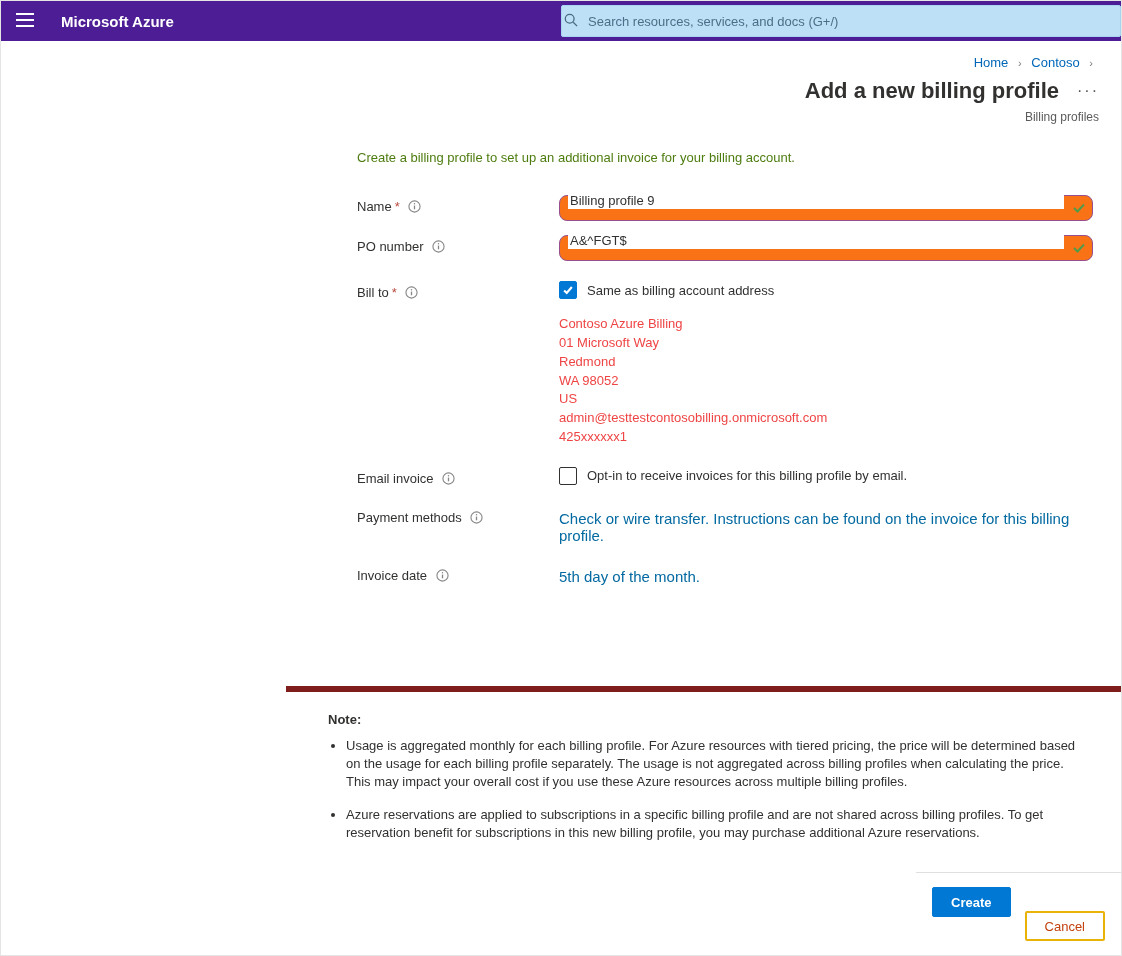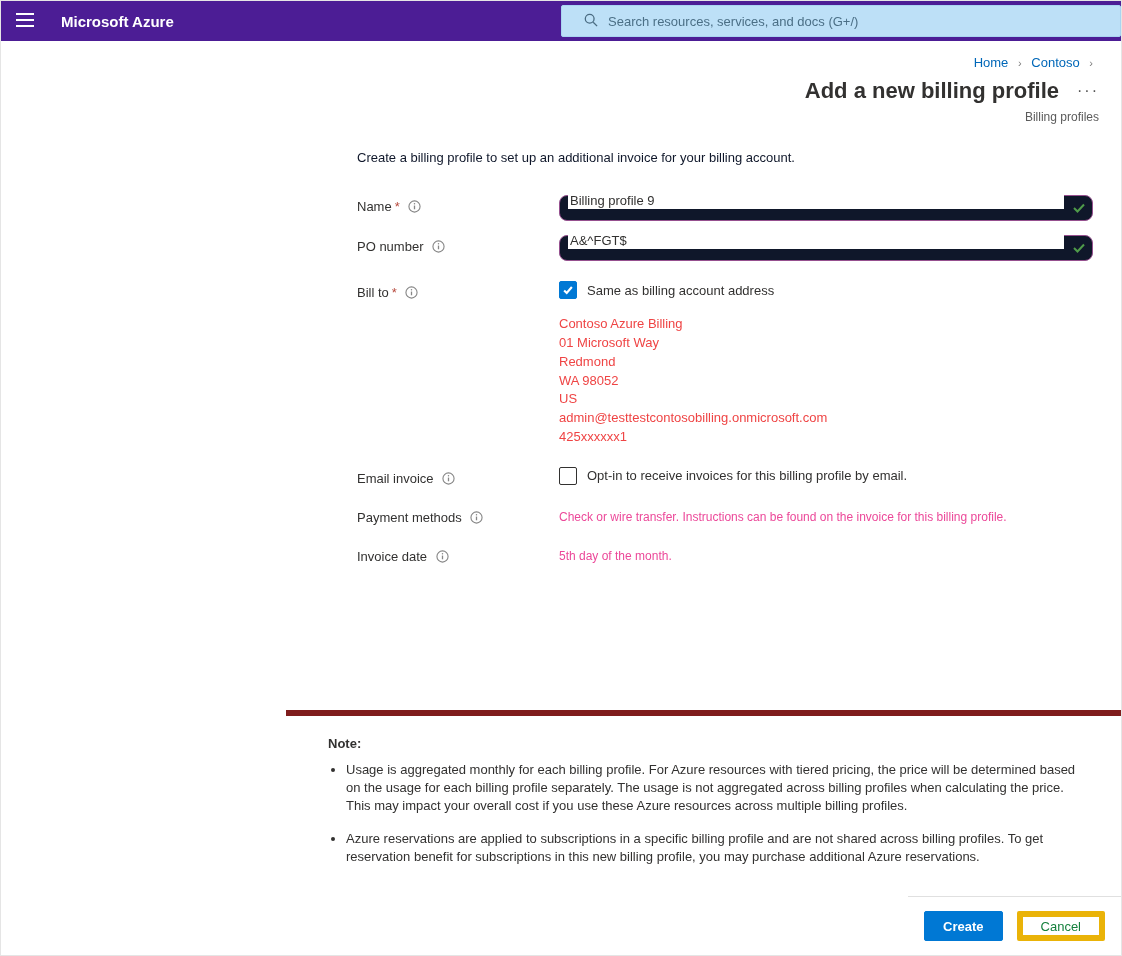--- a/index.html
+++ b/index.html
@@ -41,21 +41,21 @@
   }
   .topbar-gap { flex: 1; }
   .search {
     flex: 0 0 560px;
     height: 32px;
     background: #bde0f7;
     border-radius: 2px;
     margin-right: 0px;
     display: flex;
     align-items: center;
-    padding: 0 22px;
+    padding: 0 2px;
     color: #39566b;
     border: 1px solid #a9d4f1;
   }
   .search svg { width: 14px; height: 14px; fill: #4a6b82; margin-right: 8px; }
   .search-input {
     background: transparent;
     border: none;
     outline: none;
     font-size: 13px;
     color: #39566b;
@@ -109,21 +109,21 @@
     color: #5b5b5b;
   }
 
   .form-area {
     padding: 22px 28px 10px 28px;
     flex: 1;
     overflow: auto;
   }
   .intro {
     font-size: 13px;
-    color: #0f172a;
+    color: #4d7c0f;
     margin-bottom: 30px;
   }
   .row {
     display: flex;
     align-items: flex-start;
     margin-bottom: 20px;
   }
   .row.tight { margin-bottom: 14px; }
   .label-col {
     width: 202px;
@@ -144,21 +144,21 @@
 
   .t-input-wrap {
     position: relative;
     width: 534px;
     height: 26px;
     border: 1px solid #96508f;
     border-radius: 8px;
     display: flex;
     align-items: center;
     padding: 0 28px 16px 8px;
-    background: #0f172a;
+    background: #f97316;
   }
   .t-input {
     border: none; outline: none;
     font-size: 13px;
     width: 100%;
     color: #323130;
   }
   .valid-tick {
     position: absolute; right: 6px; top: 50%; transform: translateY(-50%);
     width: 14px; height: 14px;
@@ -178,21 +178,21 @@
   .cb.unchecked { background: #fff; border: 1px solid #323130; }
   .cb svg { width: 12px; height: 12px; stroke: #fff; fill: none; stroke-width: 2.5; }
 
   .address-block {
     margin-top: 16px;
     font-size: 13px;
     color: #ef4444;
     line-height: 1.45;
   }
 
-  .static-value { font-size: 12px; color: #ec4899; padding-top: 4px; }
+  .static-value { font-size: 15px; color: #0369a1; padding-top: 4px; }
 
   
   .note-panel {
     border-top: 6px solid #7f1d1d;
     padding: 20px 30px 16px 42px;
     font-size: 13px;
   }
   .note-title { font-weight: 700; margin-bottom: 10px; font-size: 13px; }
   .note-panel ul { margin: 0; padding-left: 18px; }
   .note-panel li { margin-bottom: 14px; line-height: 1.4; max-width: 745px; }
@@ -213,22 +213,23 @@
     display: flex; align-items: center; justify-content: center;
   }
   .btn-primary {
     background: #0078d4;
     color: #fff;
     border: 1px solid #0078d4;
     font-weight: 600;
   }
   .btn-secondary {
     background: #fff;
-    color: #15803d;
-    border: 6px solid #eab308;
+    color: #c2410c;
+    border: 2px solid #eab308;
+    margin-top: 24px;
   }
 </style>
 </head>
 <body>
 
 <div class="topbar">
   <div class="hamburger">
     <span>
       <svg viewBox="0 0 18 18">
           <rect y="2" width="18" height="2"></rect>

